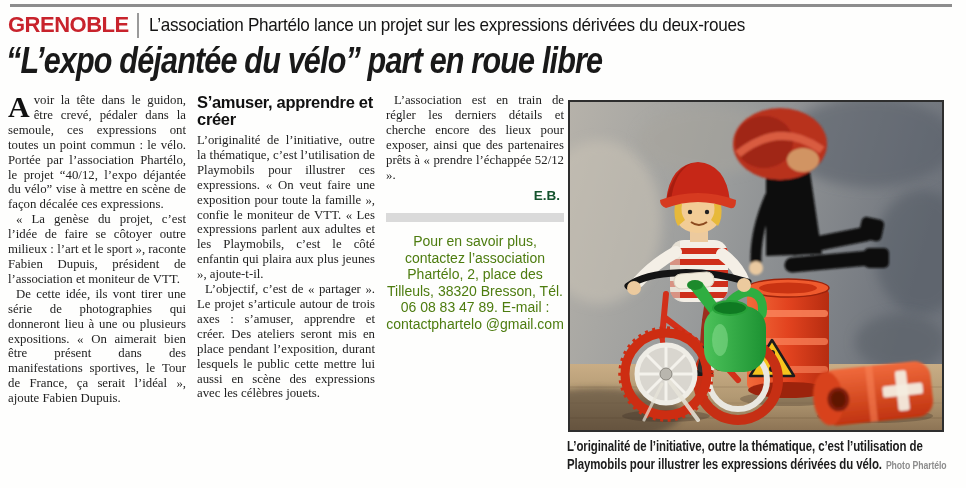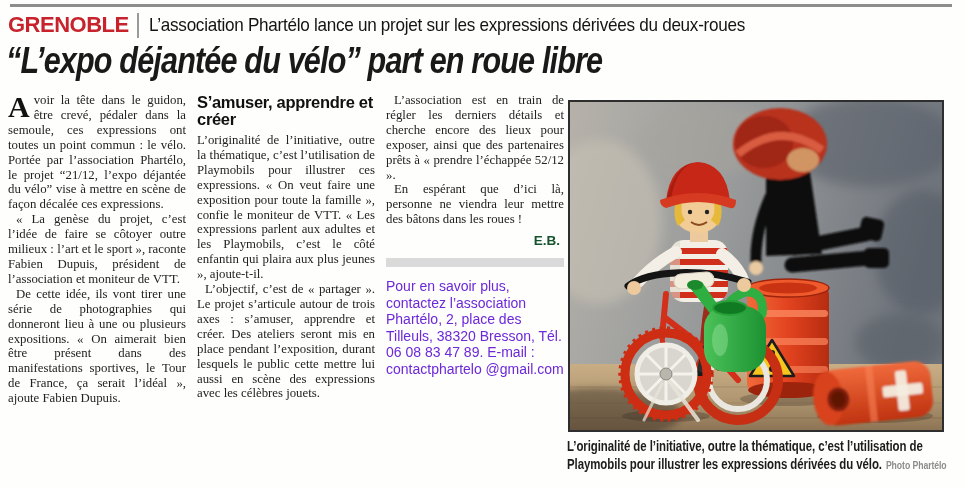--- a/index.html
+++ b/index.html
@@ -31,21 +31,21 @@
   .col-1 { left:8px; }  .col-2 { left:197px; }  .col-3 { left:386px; }
   .col p { margin:0; }
   .col p.ind { text-indent:8px; }
   .dropcap { float:left; font-weight:bold; font-size:30px; line-height:26px; margin:1px 4px 0 0; color:#111; }
   .subhead {
     font-family:"Liberation Sans", sans-serif; font-weight:bold; font-size:16.5px;
     line-height:17px; letter-spacing:-0.3px; margin:1px 0 5px 0; text-align:left; color:#101010;
   }
   .byline { font-family:"Liberation Sans", sans-serif; font-weight:bold; font-size:13.5px; text-align:right; margin:7px 4px 9px 0; color:#14532d; }
   .graybar { height:9px; background:#dadada; margin-bottom:11px; }
-  .contact { font-family:"Liberation Sans", sans-serif; color:#6d28d9; font-size:14px; line-height:16.5px; text-align:left; }
+  .contact { font-family:"Liberation Sans", sans-serif; color:#4d7c0f; font-size:14px; line-height:16.5px; text-align:center; }
 
   .photo-frame {
     position:absolute; left:568px; top:100px; width:376px; height:332px;
     border:2px solid #2e2e2e; box-sizing:border-box; background:#93948f;
   }
   .photo-frame svg { display:block; width:100%; height:100%; }
 
   .caption-wrap {
     position:absolute; left:567px; top:437px; width:490px;
     transform:scaleX(.79); transform-origin:left top;
@@ -63,34 +63,33 @@
 
   <div class="masthead">
     <span class="kicker">GRENOBLE</span>
     <span class="vbar"></span>
     <span class="strapline">L’association Phartélo lance un projet sur les expressions dérivées du deux-roues</span>
   </div>
 
   <h1 class="headline" style="margin:0; font-weight:bold;">“L’expo déjantée du vélo” part en roue libre</h1>
 
   <div class="col col-1">
-    <p><span class="dropcap">A</span><span>voir la tête dans le guidon, être crevé, pédaler dans la semoule, ces expressions ont toutes un point commun : le vélo. Portée par l’association Phartélo, le projet “21/12, l’expo déjantée du vélo” vise à mettre en scène de façon décalée ces expressions.</span></p>
+    <p><span class="dropcap">A</span><span>voir la tête dans le guidon, être crevé, pédaler dans la semoule, ces expressions ont toutes un point commun : le vélo. Portée par l’association Phartélo, le projet “40/12, l’expo déjantée du vélo” vise à mettre en scène de façon décalée ces expressions.</span></p>
     <p class="ind">« La genèse du projet, c’est l’idée de faire se côtoyer outre milieux : l’art et le sport », raconte Fabien Dupuis, président de l’association et moniteur de VTT.</p>
     <p class="ind">De cette idée, ils vont tirer une série de photographies qui donneront lieu à une ou plusieurs expositions. « On aimerait bien être présent dans des manifestations sportives, le Tour de France, ça serait l’idéal », ajoute Fabien Dupuis.</p>
   </div>
 
   <div class="col col-2">
     <div class="subhead">S’amuser, apprendre et créer</div>
     <p>L’originalité de l’initiative, outre la thématique, c’est l’utilisation de Playmobils pour illustrer ces expressions. « On veut faire une exposition pour toute la famille », confie le moniteur de VTT. « Les expressions parlent aux adultes et les Playmobils, c’est le côté enfantin qui plaira aux plus jeunes », ajoute-t-il.</p>
     <p class="ind">L’objectif, c’est de « partager ». Le projet s’articule autour de trois axes : s’amuser, apprendre et créer. Des ateliers seront mis en place pendant l’exposition, durant lesquels le public cette mettre lui aussi en scène des expressions avec les célèbres jouets.</p>
   </div>
 
   <div class="col col-3">
     <p class="ind">L’association est en train de régler les derniers détails et cherche encore des lieux pour exposer, ainsi que des partenaires prêts à « prendre l’échappée 52/12 ».</p>
-    <p class="ind">En espérant que d’ici là, personne ne viendra leur mettre des bâtons dans les roues !</p>
     <div class="byline">E.B.</div>
     <div class="graybar"></div>
     <div class="contact">Pour en savoir plus, contactez l’association Phartélo, 2, place des Tilleuls, 38320 Bresson, Tél. 06 08 83 47 89. E-mail : contactphartelo @gmail.com</div>
   </div>
 
   <figure class="photo-frame" style="margin:0;">
     <svg viewBox="0 0 372 328" preserveAspectRatio="none">
       <defs>
         <linearGradient id="gBg" x1="0" y1="0" x2="1" y2="0.25">
           <stop offset="0" stop-color="#b6b2aa"></stop>

